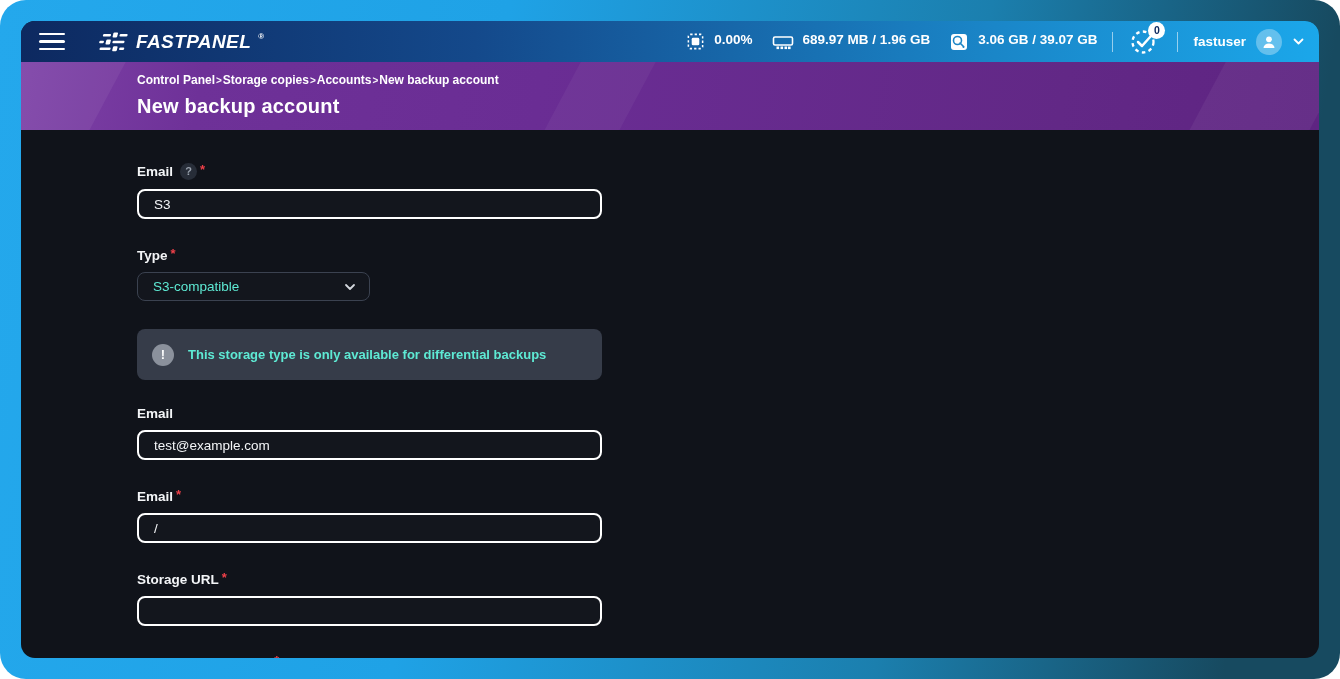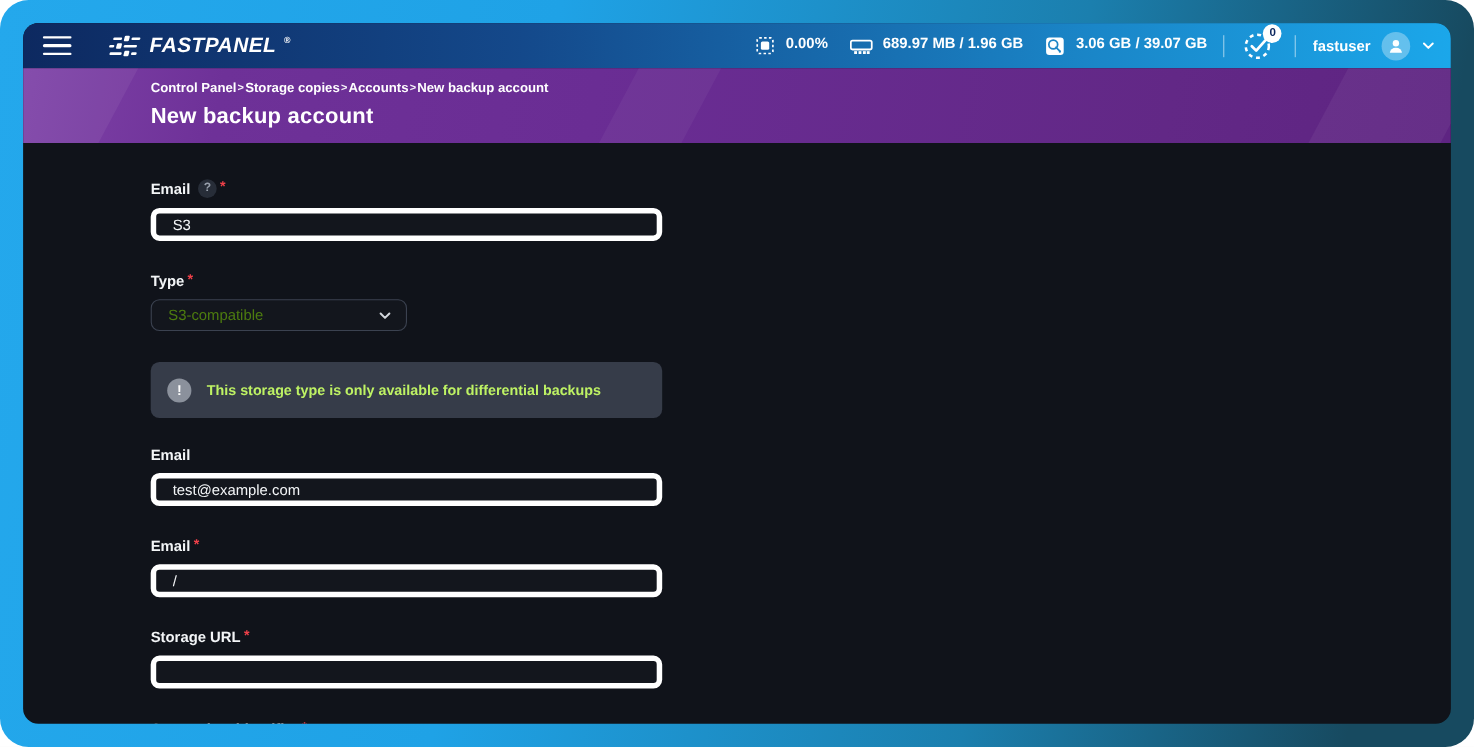--- a/index.html
+++ b/index.html
@@ -43,31 +43,31 @@
   .page-title{font-size:20px;font-weight:700;margin-top:8px;letter-spacing:.2px;}
 
   
   .content{flex:1;overflow:hidden;padding:34px 0 0 116px;color:#f1f3f6;}
   .field{margin-bottom:29px;}
   .label-row{display:flex;align-items:flex-start;margin-bottom:9px;font-size:13.5px;font-weight:700;
     color:#f3f5f7;line-height:15px;}
   .req{color:#ef4049;font-size:13px;margin-left:3px;line-height:11px;}
   .help{width:17px;height:17px;border-radius:50%;background:#272d38;color:#99a1ad;font-size:11px;
     font-weight:700;display:flex;align-items:center;justify-content:center;margin:-1px 0 0 7px;cursor:pointer;}
-  .tinput{width:465px;height:30px;box-sizing:border-box;border:5px solid #ffffff;border-radius:8px;
+  .tinput{width:465px;height:30px;box-sizing:border-box;border:2px solid #ffffff;border-radius:8px;
     background:rgba(255,255,255,.015);color:#f3f5f7;font-size:13.5px;padding:0 15px;outline:none;
     font-family:"Liberation Sans",sans-serif;}
   .tselect{width:233px;height:29px;box-sizing:border-box;border:1px solid #3b4250;border-radius:8px;
     display:flex;align-items:center;justify-content:space-between;padding:0 12px 0 15px;cursor:pointer;
-    font-size:13.5px;color:#4d7c0f;background:rgba(255,255,255,.015);}
+    font-size:13.5px;color:#5eead4;background:rgba(255,255,255,.015);}
   .alert{width:465px;height:51px;box-sizing:border-box;border-radius:8px;background:#363c49;
     display:flex;align-items:center;gap:14px;padding:0 15px;margin:28px 0 26px 0;}
   .alert-icon{flex:none;width:22px;height:22px;border-radius:50%;background:#8b919c;color:#fdfdfd;
     font-size:13px;font-weight:700;display:flex;align-items:center;justify-content:center;}
-  .alert-text{font-size:13px;font-weight:700;color:#bef264;}
+  .alert-text{font-size:13px;font-weight:700;color:#5eead4;}
 </style>
 </head>
 <body>
 
 <div class="frame">
   <div class="window">
 
     <div class="topbar">
       <button class="hamburger">
         <span></span>

